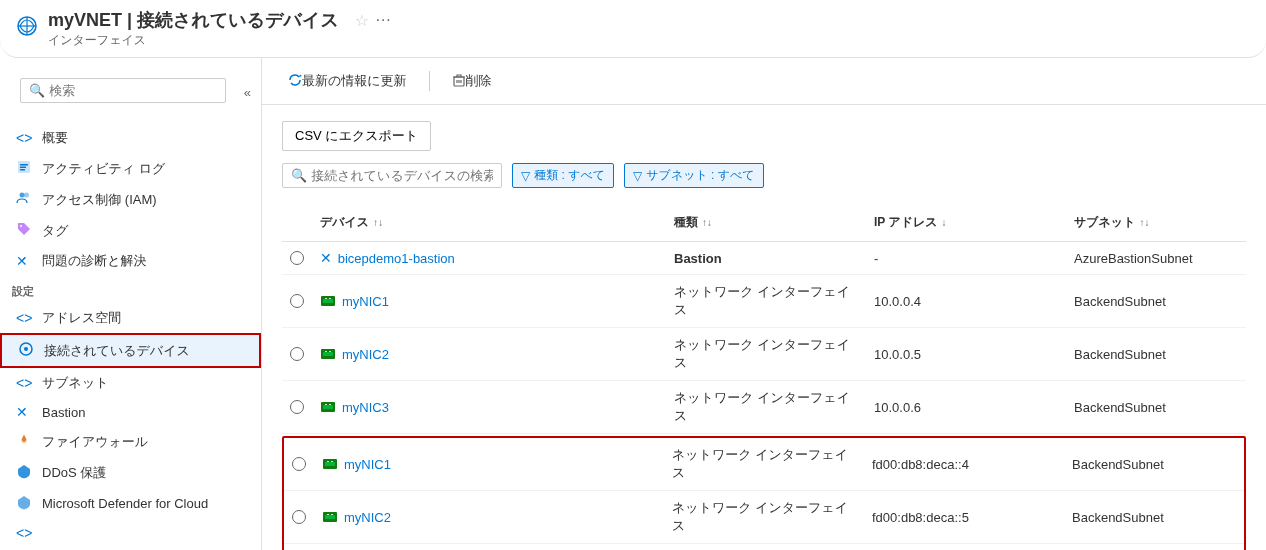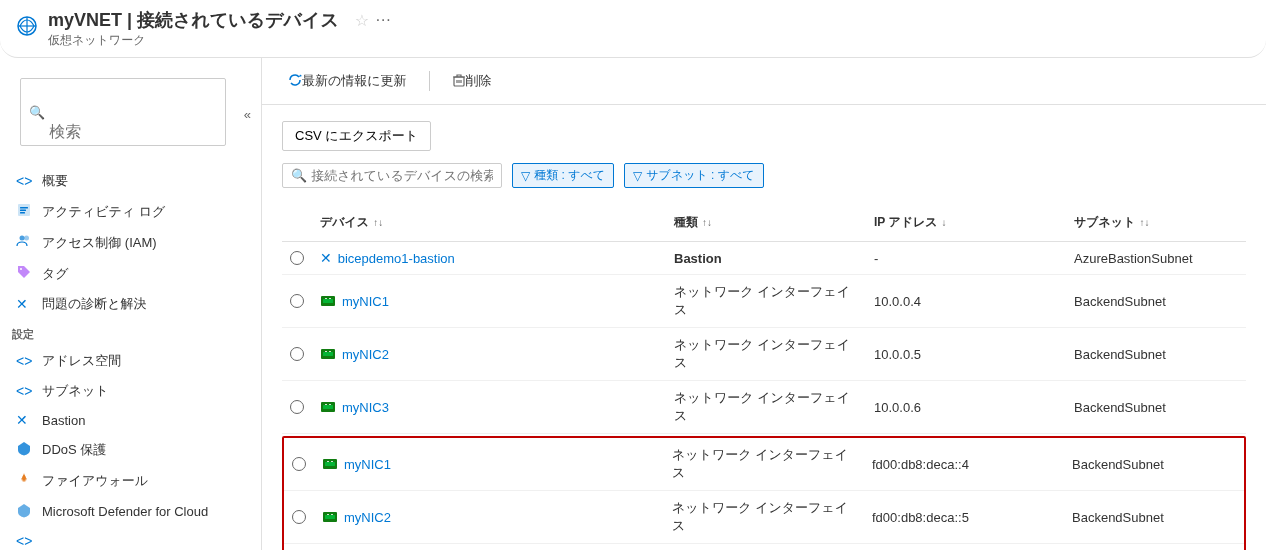--- a/index.html
+++ b/index.html
@@ -68,31 +68,31 @@
       <line x1="2" y1="11" x2="20" y2="11" stroke="#0078d4" stroke-width="1.2"></line>
       <line x1="11" y1="2" x2="11" y2="20" stroke="#0078d4" stroke-width="1.2"></line>
     </svg>
   </span>
   <div class="header-title-group">
     <div class="header-top">
       <span class="header-title">myVNET | 接続されているデバイス</span>
       <span class="header-star">☆</span>
       <span class="header-ellipsis">···</span>
     </div>
-    <span style="font-size:12px;color:#666;">仮想ネットワーク</span>
+    <span style="font-size:12px;color:#666;">インターフェイス</span>
   </div>
 </div>
 
 <div class="layout">
 
   <div class="sidebar">
     <div style="display:flex; align-items:center; margin: 6px 10px 10px;">
       <div class="sidebar-search" style="flex:1;">
         <span class="sidebar-search-icon">🔍</span>
-        <input type="text" style="border: none; outline: none; font-size: 16px; width: 100%; margin-top: 40px;" placeholder="検索">
+        <input type="text" style="border: none; outline: none; font-size: 13px; width: 100%;" placeholder="検索">
       </div>
       <span class="sidebar-collapse" style="margin-left:8px;color:#666;">«</span>
     </div>
 
     <div class="sidebar-item">
       <span class="sidebar-item-icon" style="color:#0078d4;">&lt;&gt;</span>
       <span>概要</span>
     </div>
     <div class="sidebar-item">
       <span class="sidebar-item-icon" style="color:#0078d4;">
@@ -128,44 +128,53 @@
       <span class="sidebar-item-icon" style="color:#0078d4;">✕</span>
       <span>問題の診断と解決</span>
     </div>
 
     <div class="sidebar-section-label">設定</div>
 
     <div class="sidebar-item">
       <span class="sidebar-item-icon" style="color:#0078d4;">&lt;&gt;</span>
       <span>アドレス空間</span>
     </div>
+    <div class="sidebar-item active" style="border: 2px solid #c00000; background:#e8f3fd;">
+      <span class="sidebar-item-icon" style="color:#0078d4;">
+        <svg width="16" height="16" viewBox="0 0 16 16">
+            <circle cx="8" cy="8" r="6" stroke="#0078d4" stroke-width="1.5" fill="none"></circle>
+            <circle cx="8" cy="8" r="2" fill="#0078d4"></circle>
+          </svg>
+      </span>
+      <span>接続されているデバイス</span>
+    </div>
     <div class="sidebar-item">
       <span class="sidebar-item-icon" style="color:#0078d4;">&lt;&gt;</span>
       <span>サブネット</span>
     </div>
     <div class="sidebar-item">
       <span class="sidebar-item-icon" style="color:#0078d4;">✕</span>
       <span>Bastion</span>
     </div>
     <div class="sidebar-item">
       <span class="sidebar-item-icon">
         <svg width="16" height="16" viewBox="0 0 16 16">
-            <path d="M8 2L2 6v4c0 3 2.5 4.5 6 5.5 3.5-1 6-2.5 6-5.5V6L8 2z" fill="#0078d4" opacity="0.8"></path>
-          </svg>
-      </span>
-      <span>DDoS 保護</span>
-    </div>
-    <div class="sidebar-item">
-      <span class="sidebar-item-icon">
-        <svg width="16" height="16" viewBox="0 0 16 16">
             <path d="M8 2c0 2-2 3-2 5s2 3 2 3 2-1 2-3-2-3-2-5z" fill="#e67e22"></path>
             <path d="M5 7c0 2 1.5 4 3 4s3-2 3-4" fill="#e67e22" opacity="0.5"></path>
           </svg>
       </span>
       <span>ファイアウォール</span>
+    </div>
+    <div class="sidebar-item">
+      <span class="sidebar-item-icon">
+        <svg width="16" height="16" viewBox="0 0 16 16">
+            <path d="M8 2L2 6v4c0 3 2.5 4.5 6 5.5 3.5-1 6-2.5 6-5.5V6L8 2z" fill="#0078d4" opacity="0.8"></path>
+          </svg>
+      </span>
+      <span>DDoS 保護</span>
     </div>
     <div class="sidebar-item">
       <span class="sidebar-item-icon">
         <svg width="16" height="16" viewBox="0 0 16 16">
             <path d="M8 2L2 6v4c0 3 2.5 4.5 6 5.5 3.5-1 6-2.5 6-5.5V6L8 2z" fill="#0078d4" opacity="0.6"></path>
           </svg>
       </span>
       <span>Microsoft Defender for Cloud</span>
     </div>
     <div class="sidebar-item">

